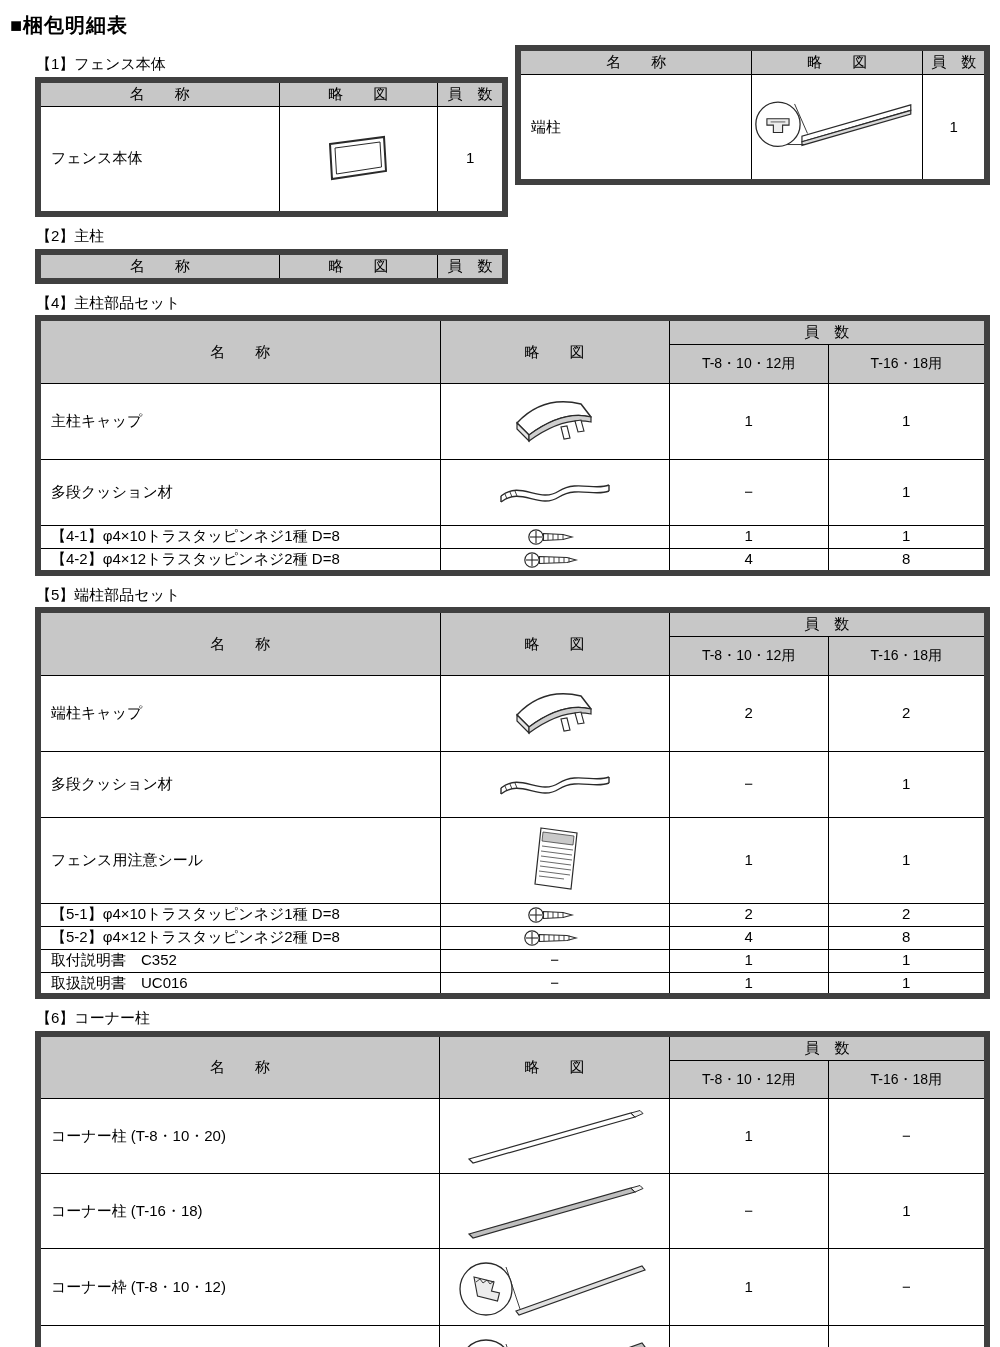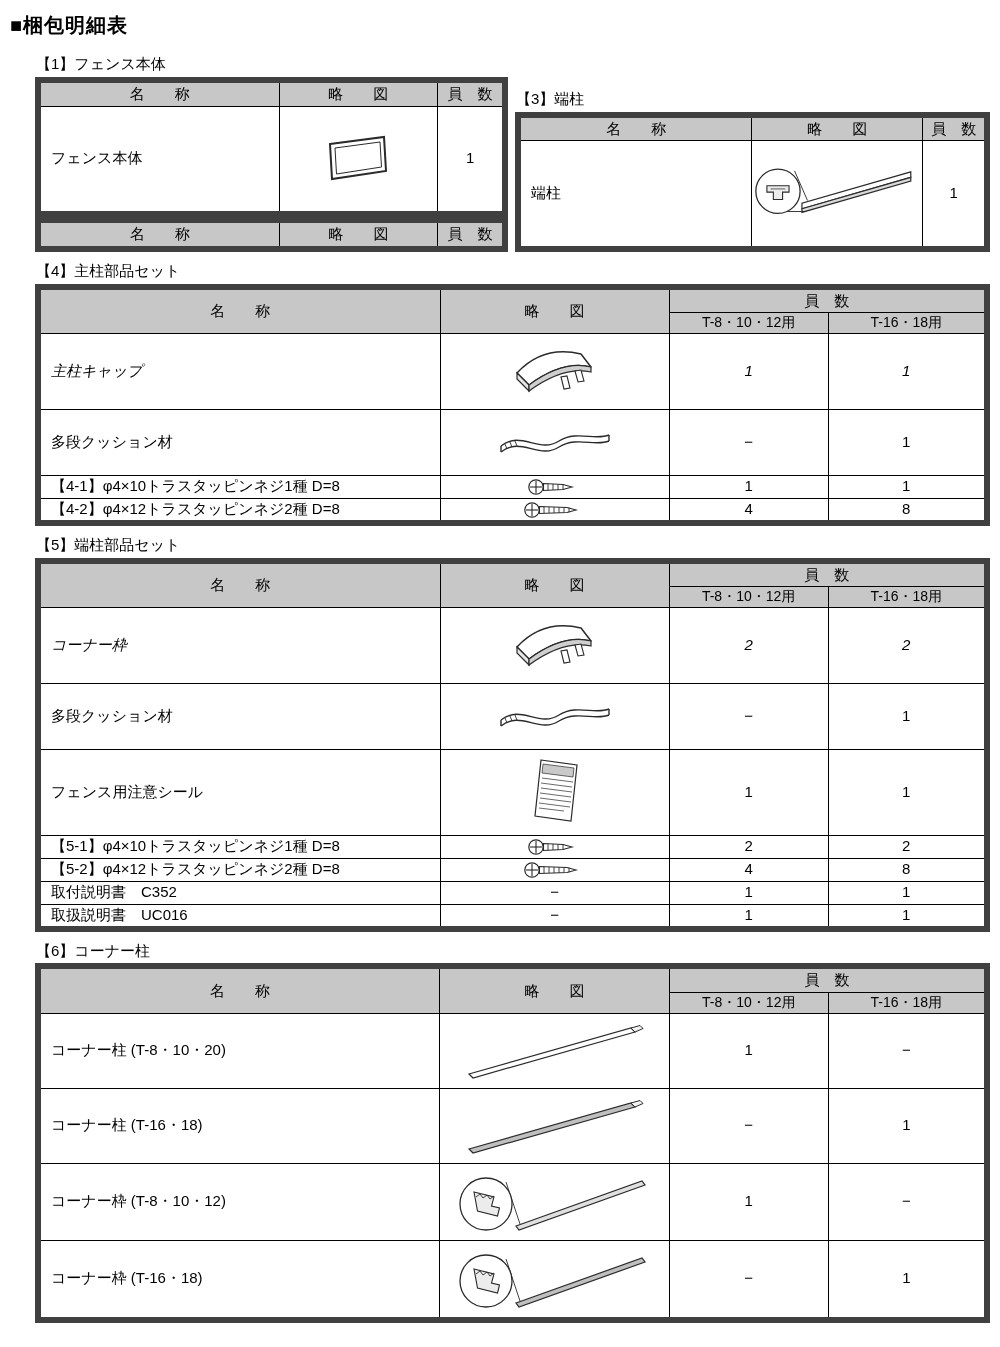--- a/index.html
+++ b/index.html
@@ -37,36 +37,36 @@
     line-height: 1.25;
     vertical-align: middle;
     overflow: hidden;
   }
   table.tbl th {
     background: #c7c7c7;
     font-weight: normal;
     text-align: center;
     padding: 2px 2px;
   }
-  table.tbl th.sub { font-size: 14px; padding: 1px 2px; }
+  table.tbl th.sub { font-size: 14px; padding: 10px 2px; }
 
   .cell-name { text-align: left; padding: 2px 8px 2px 10px; }
   .cell-qty  { text-align: center; padding: 2px 2px; }
   .cell-diag { text-align: center; padding: 2px 2px; }
 
   tr.h26 th { height: 26px; }
   tr.h20 th { height: 20px; }
   tr.h84 td { height: 108px; }
-  tr.h76 td { height: 76px; font-style: italic; }
+  tr.h76 td { height: 76px; }
   tr.h66 td { height: 66px; }
   tr.h86 td { height: 86px; }
   tr.h75 td { height: 75px; }
   tr.h23 td { height: 23px; padding-top: 1px; padding-bottom: 1px; }
 
-  .top-row { display: flex; align-items: flex-end; gap: 7px; }
+  .top-row { display: flex; align-items: flex-start; gap: 7px; }
   .col-left { width: 473px; }
   .col-right { width: 475px; }
 
   svg.diag { display: inline-block; vertical-align: middle; }
   .rod-dark { --rod: #bfbfbf; }
 </style>
 </head>
 <body>
 
 <svg width="0" height="0" style="position:absolute" aria-hidden="true">
@@ -175,41 +175,41 @@
                     <use href="#sym-panel"></use>
                   </svg>
             </td>
             <td class="cell-qty">1</td>
           </tr>
         </tbody>
           </table>
       </div>
 
       <div class="tbl-block">
+        <div class="tbl-label">【2】主柱</div>
         <table class="tbl">
           <colgroup>
               <col style="width:245px">
               <col style="width:160px">
               <col style="width:68px">
             </colgroup>
           <tbody>
               <tr class="h26">
             <th>名　　称</th>
             <th>略　　図</th>
             <th>員　数</th>
           </tr>
         </tbody>
           </table>
       </div>
 
     </div>
     <div class="col-right">
 
       <div class="tbl-block">
-        <div class="tbl-label">【3】端柱</div>
         <table class="tbl">
           <colgroup>
               <col style="width:239px">
               <col style="width:171px">
               <col style="width:65px">
             </colgroup>
           <tbody>
               <tr class="h26">
             <th>名　　称</th>
             <th>略　　図</th>
@@ -307,21 +307,21 @@
           <tr class="h20">
         <th rowspan="2">名　　称</th>
         <th rowspan="2">略　　図</th>
         <th colspan="2">員　数</th>
       </tr>
       <tr class="h20">
         <th class="sub">T-8・10・12用</th>
         <th class="sub">T-16・18用</th>
       </tr>
       <tr class="h76">
-        <td class="cell-name">コーナー枠</td>
+        <td class="cell-name">端柱キャップ</td>
         <td class="cell-diag">
           <svg class="diag" width="100" height="60">
                 <use href="#sym-cap"></use>
               </svg>
         </td>
         <td class="cell-qty">2</td>
         <td class="cell-qty">2</td>
       </tr>
       <tr class="h66">
         <td class="cell-name">多段クッション材</td>

